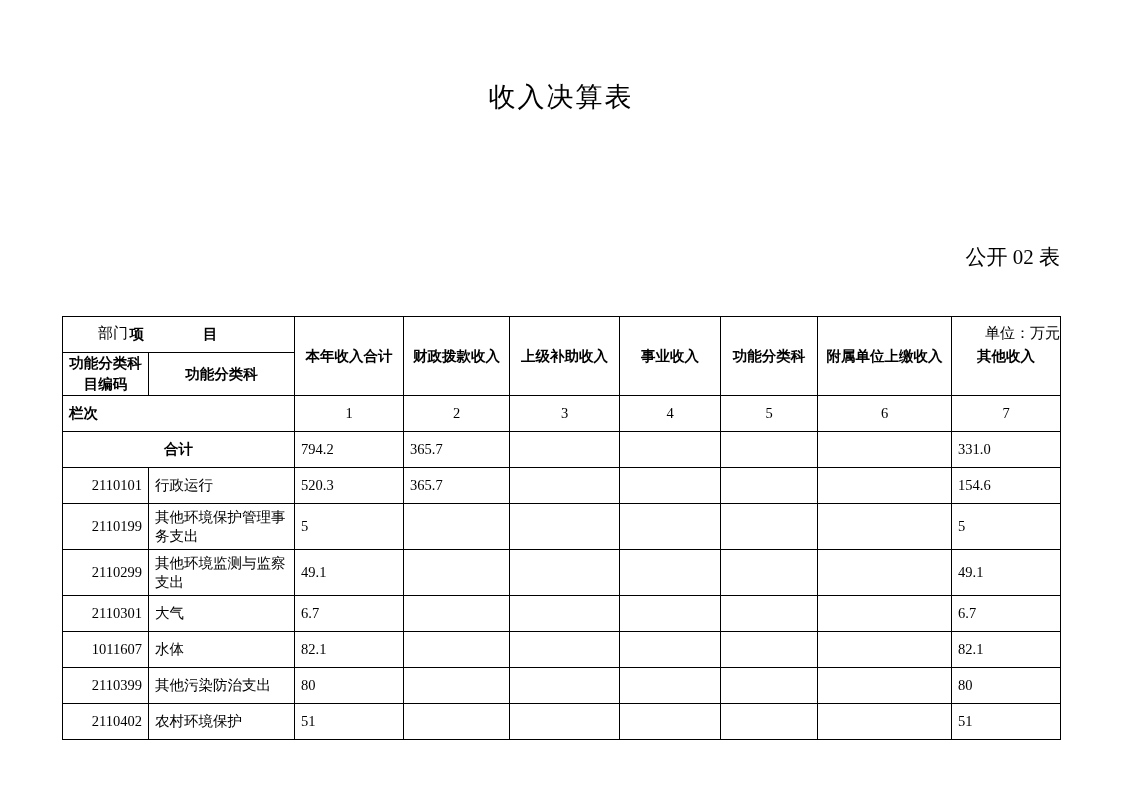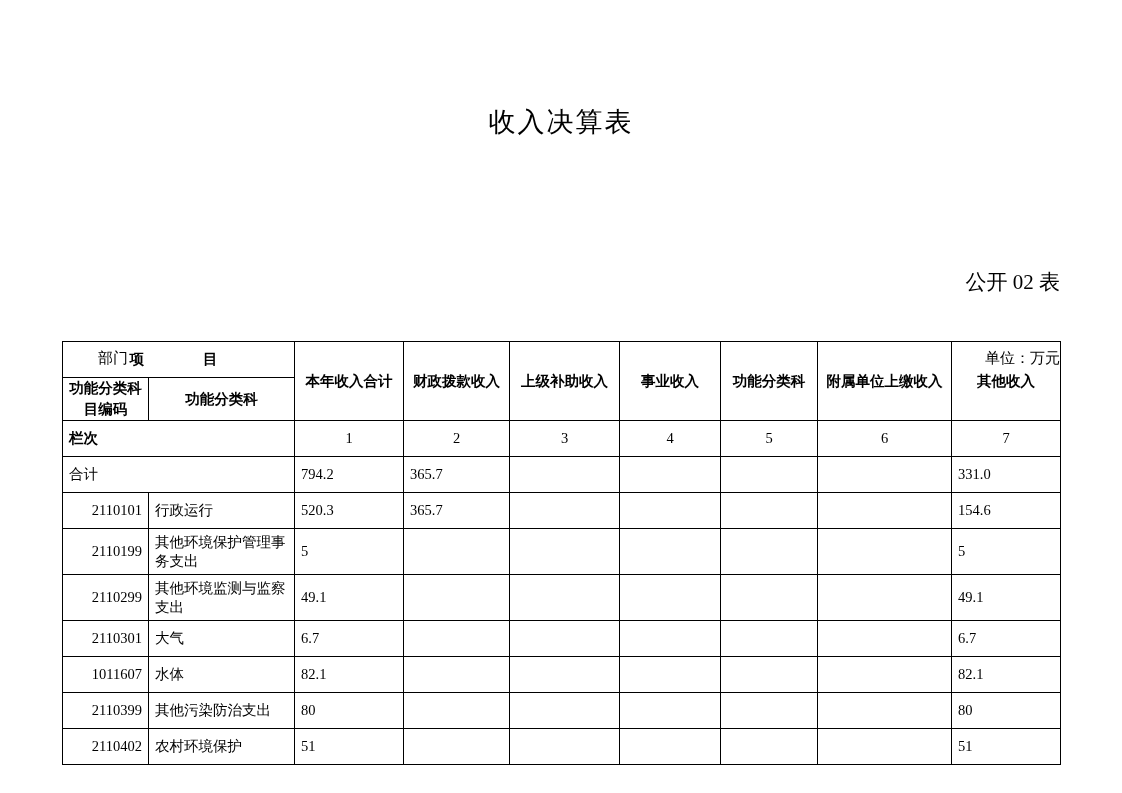--- a/index.html
+++ b/index.html
@@ -18,21 +18,21 @@
   .page {
     position: relative;
     width: 1122px;
     height: 793px;
     box-sizing: border-box;
   }
   .doc-title {
     text-align: center;
     font-size: 27px;
     letter-spacing: 2px;
-    margin-top: 104px;
+    margin-top: 79px;
     font-weight: normal;
     font-family: "Liberation Serif", "DejaVu Serif", serif;
   }
   .form-code {
     position: absolute;
     top: 164px;
     right: 62px;
     font-size: 21px;
   }
   .meta-row {
@@ -98,21 +98,22 @@
     font-weight: bold;
   }
   .lane-num {
     text-align: center;
     font-size: 14px;
   }
   .row-total td {
     height: 44px;
   }
   .total-label {
-    font-weight: normal;
+    text-align: center;
+    font-weight: bold;
     margin-top: 14px;
   }
   .num {
     text-align: left;
     padding-right: 8px;
   }
   .code {
     text-align: right;
     padding-left: 6px;
   }

